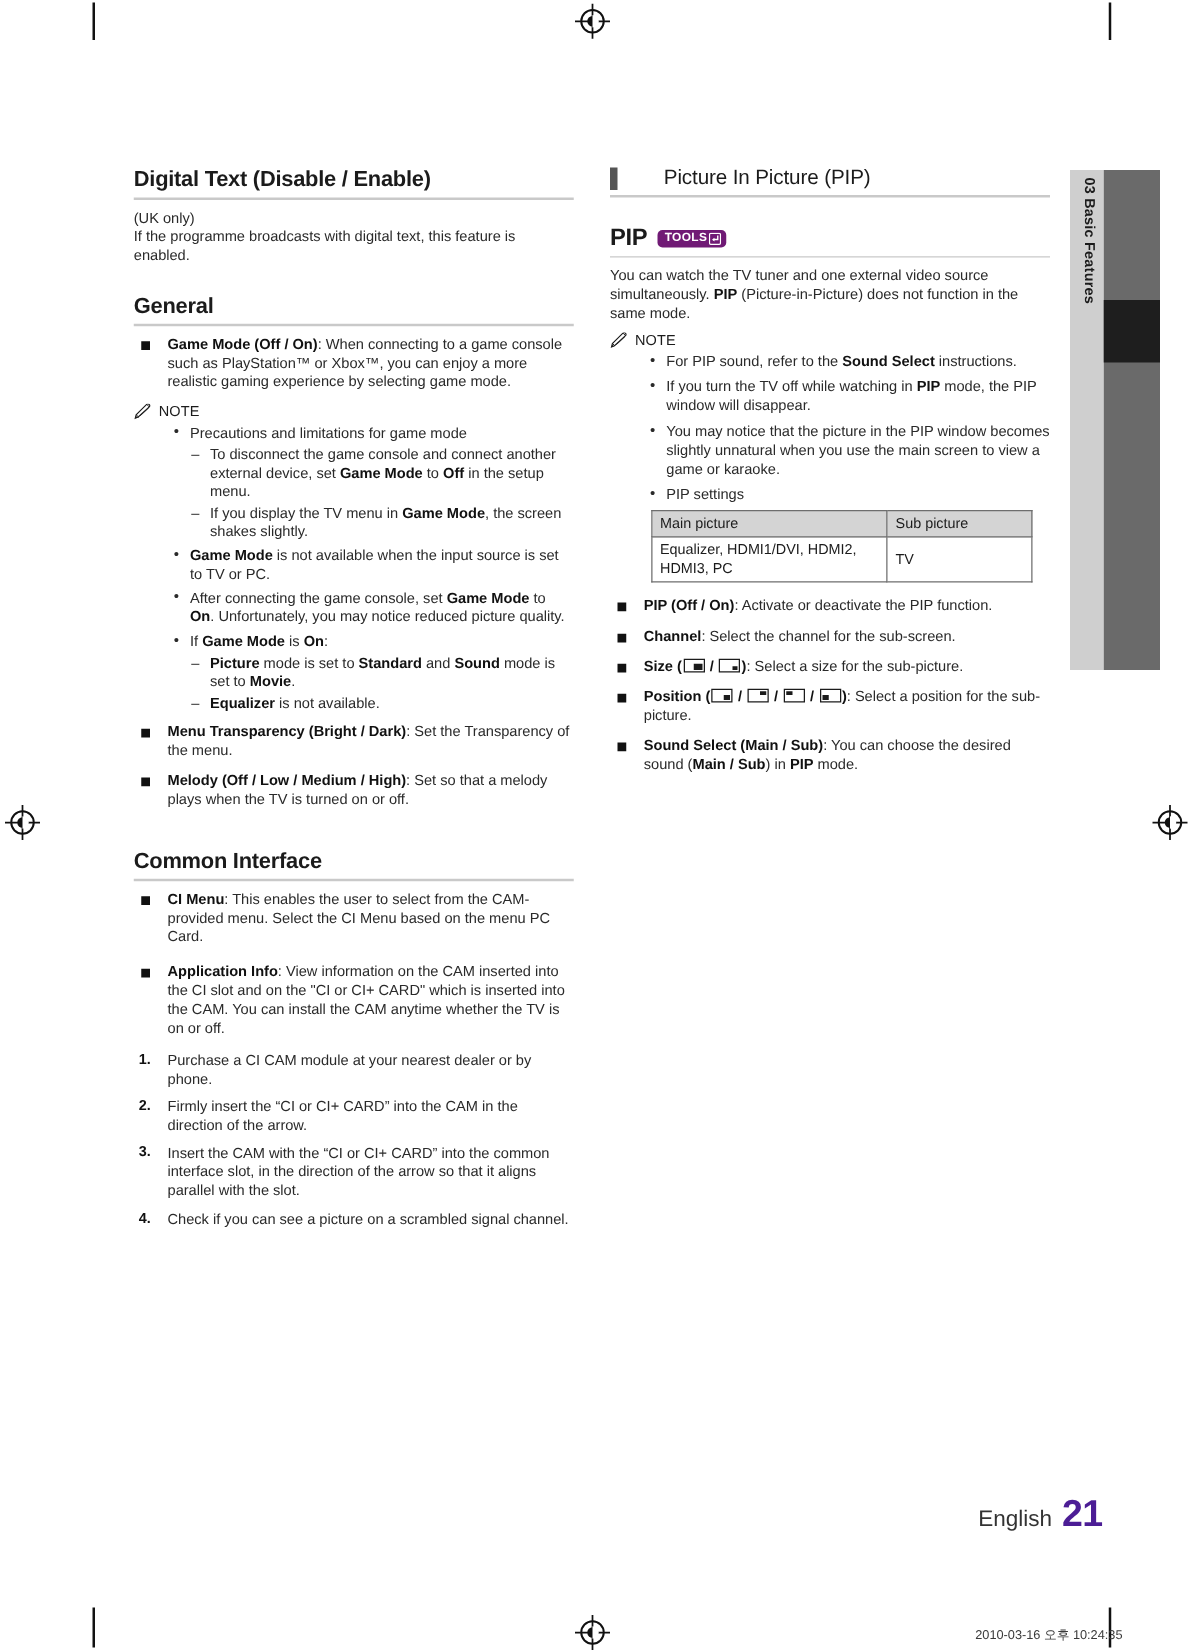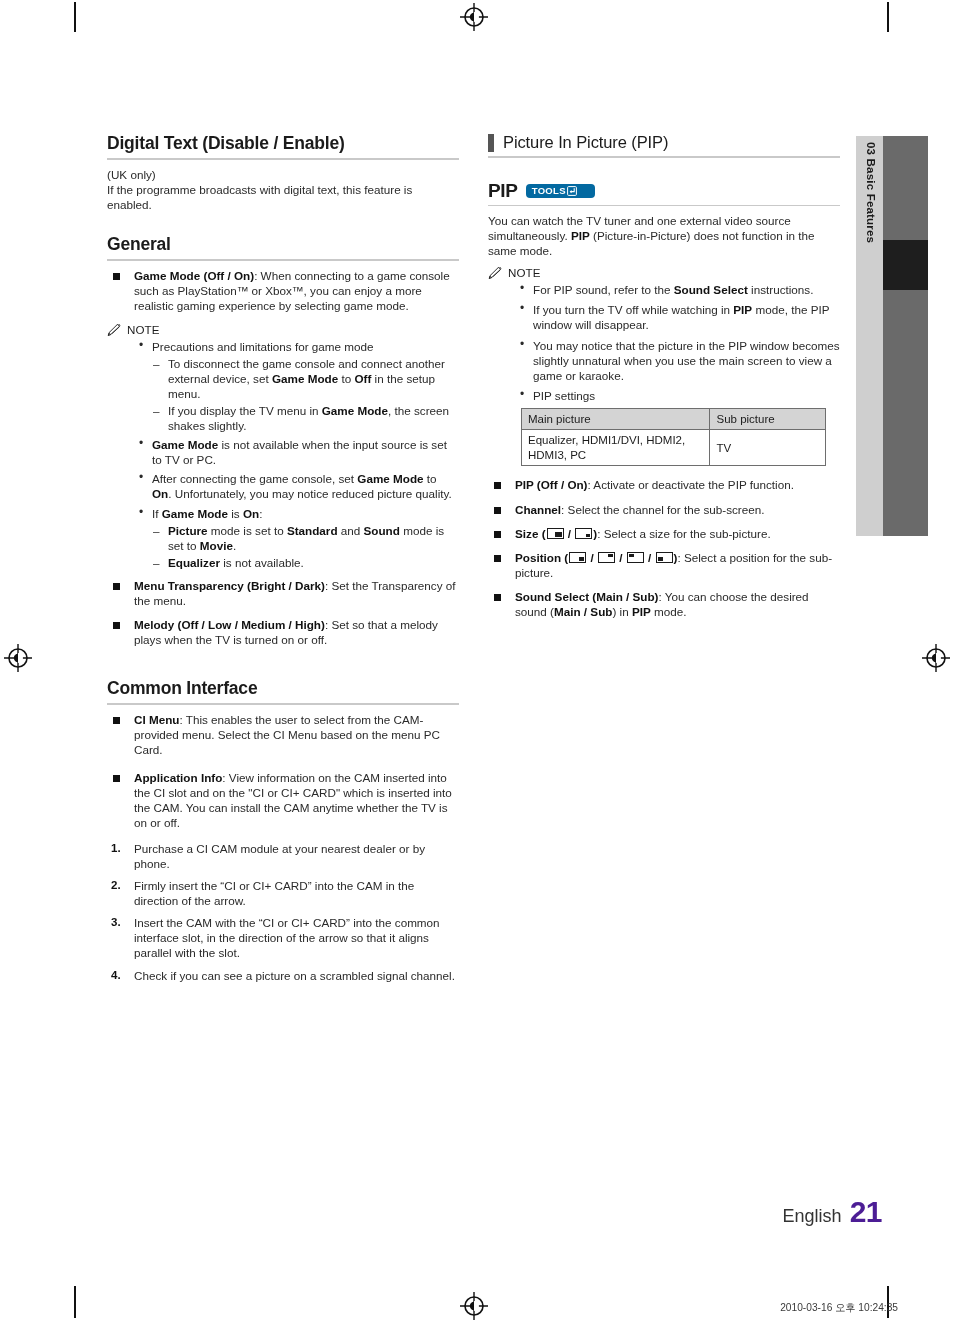--- a/index.html
+++ b/index.html
@@ -69,42 +69,43 @@
   .bar-mark {
     width: 6px;
     height: 18px;
     background: #555555;
     flex: none;
   }
   .bar-title {
     font-size: 16.5px;
     font-weight: normal;
     letter-spacing: -0.1px;
+    margin-left: 28px;
   }
 
   .pip-head-wrap {
     display: flex;
     align-items: center;
     gap: 8px;
     margin: 22px 0 3px 0;
   }
   .pip-head {
     font-size: 19px;
     font-weight: bold;
     letter-spacing: -0.3px;
   }
 
   .tools-badge {
     display: inline-flex;
     align-items: center;
     gap: 1px;
-    background: #0369a1;
+    background: #701a75;
     color: #ffffff;
     border-radius: 4px;
-    padding: 2px 18px 2px 6px;
+    padding: 2px 4px 2px 6px;
     font-size: 9.5px;
     font-weight: bold;
     letter-spacing: 0.3px;
     line-height: 1;
   }
   .tools-badge .tools-arrow {
     display: inline-block;
     width: 10px;
     height: 10px;
   }

